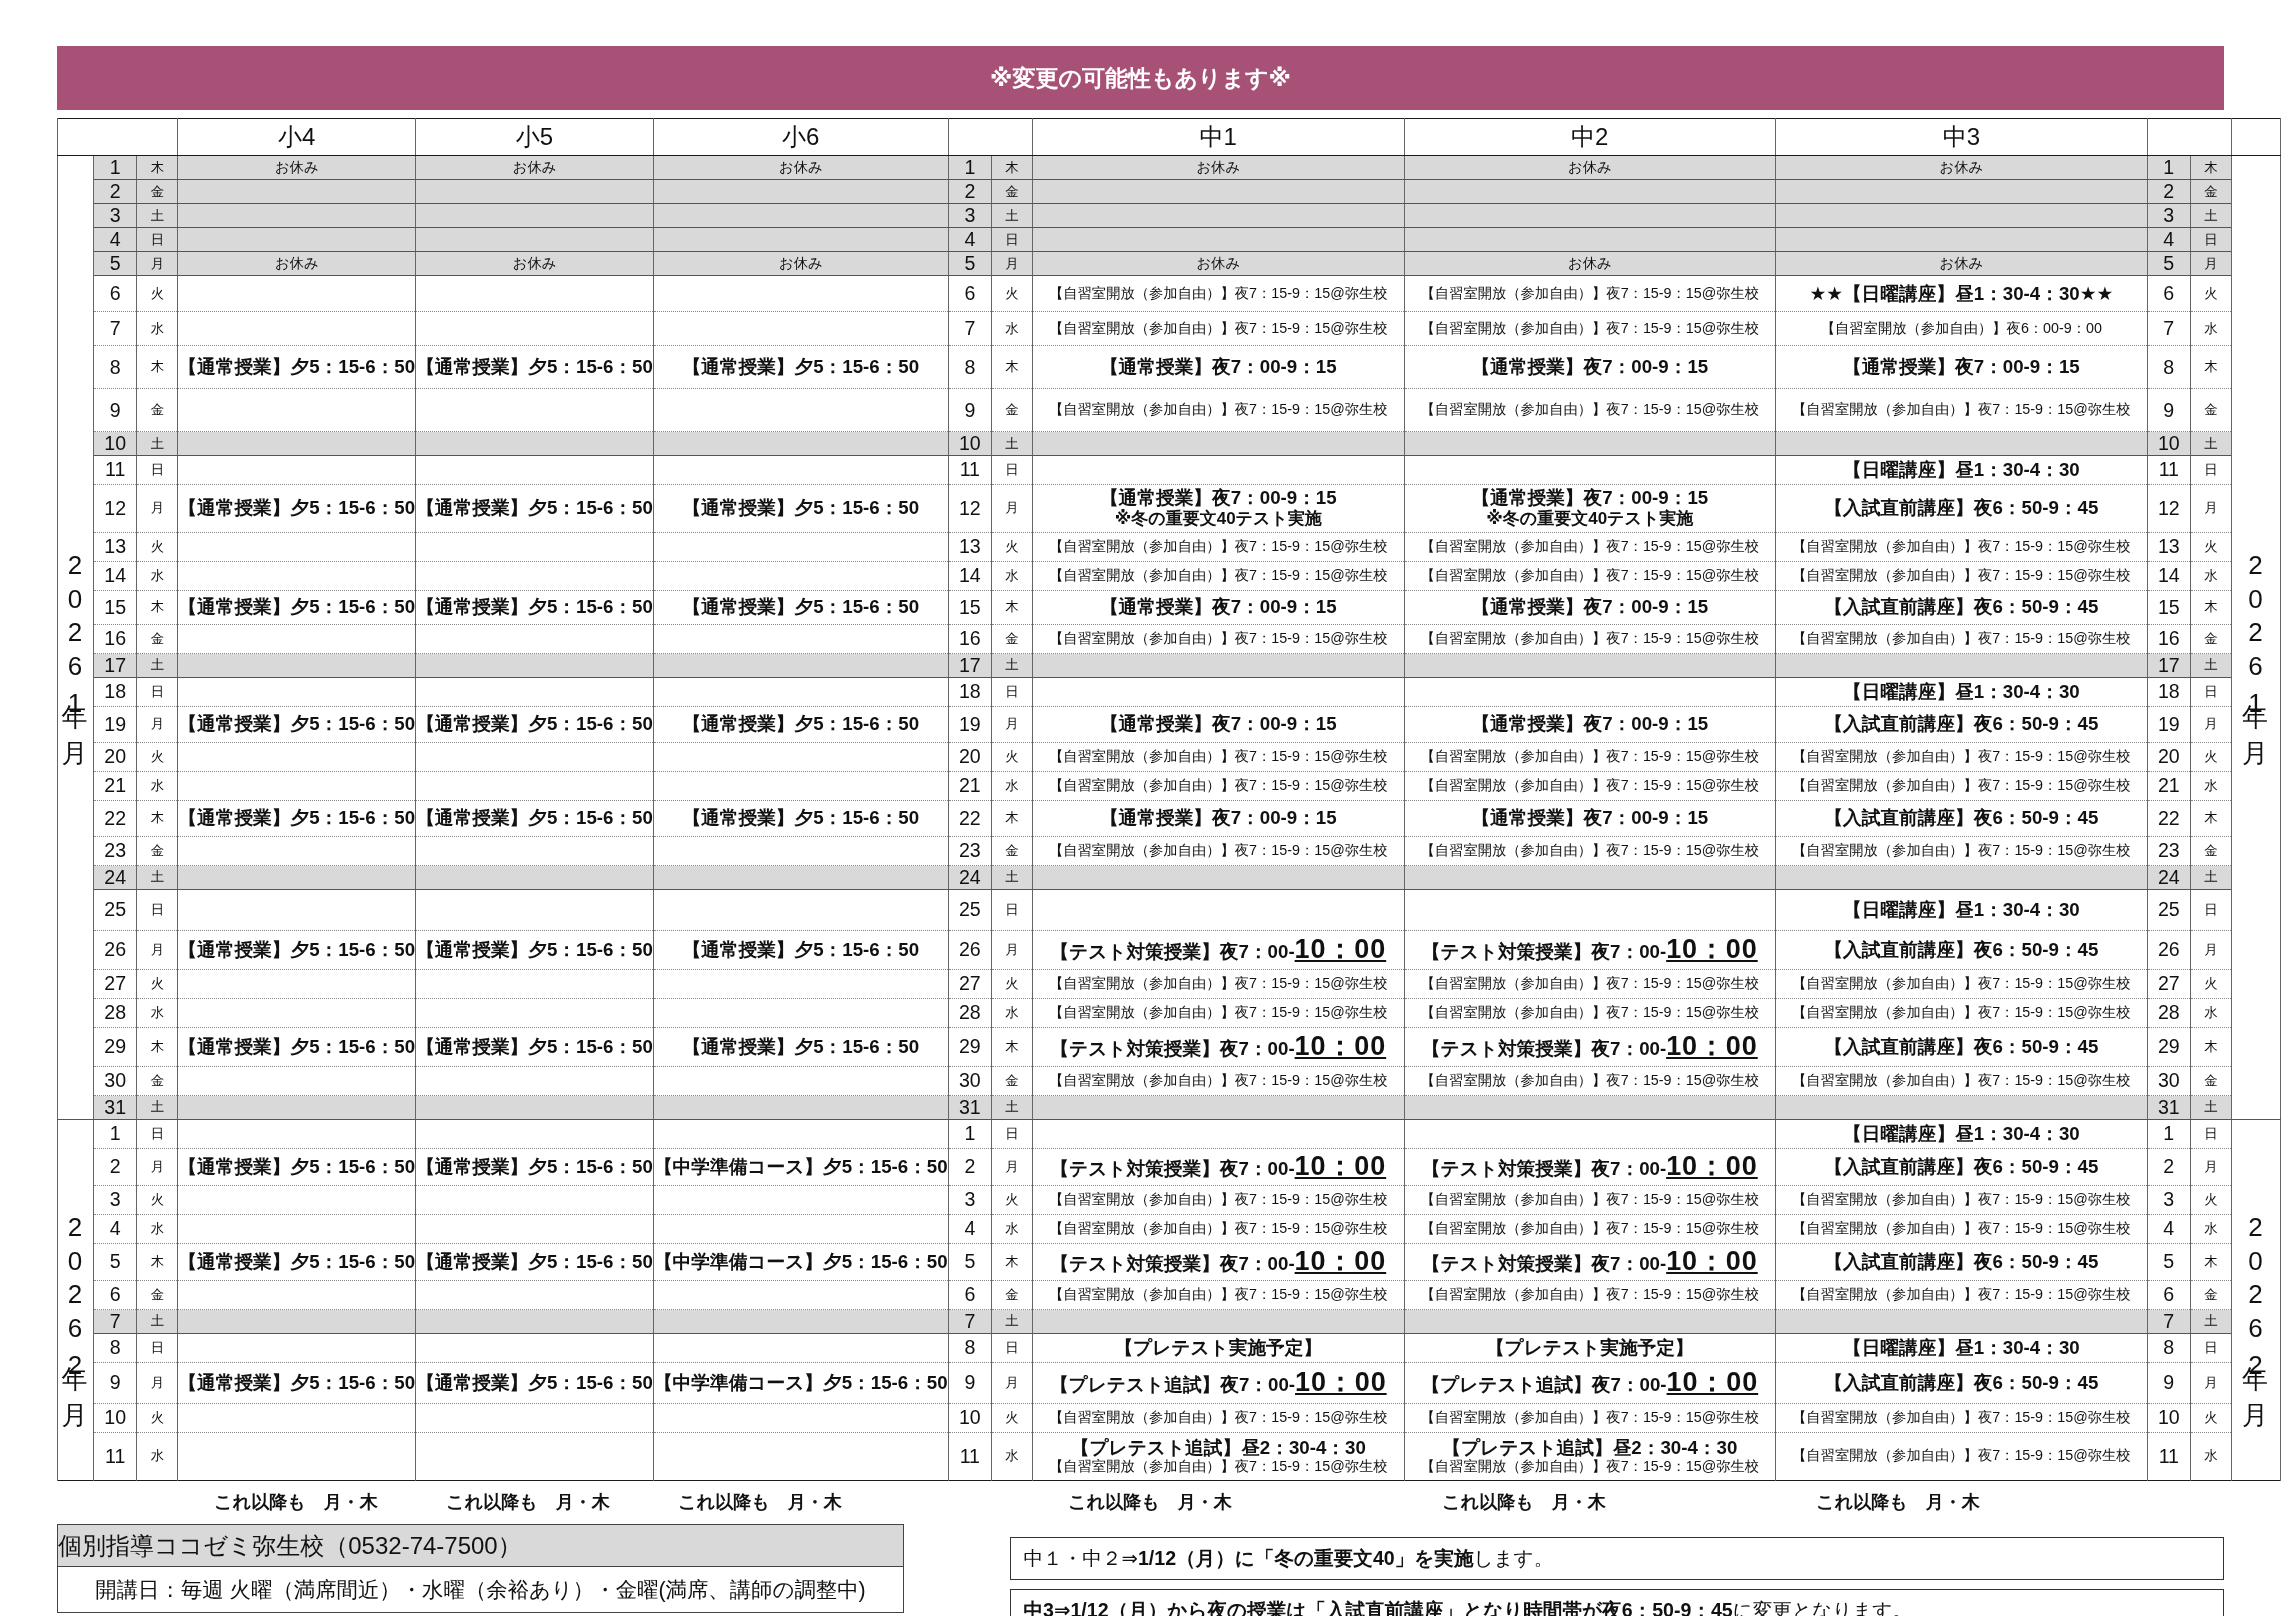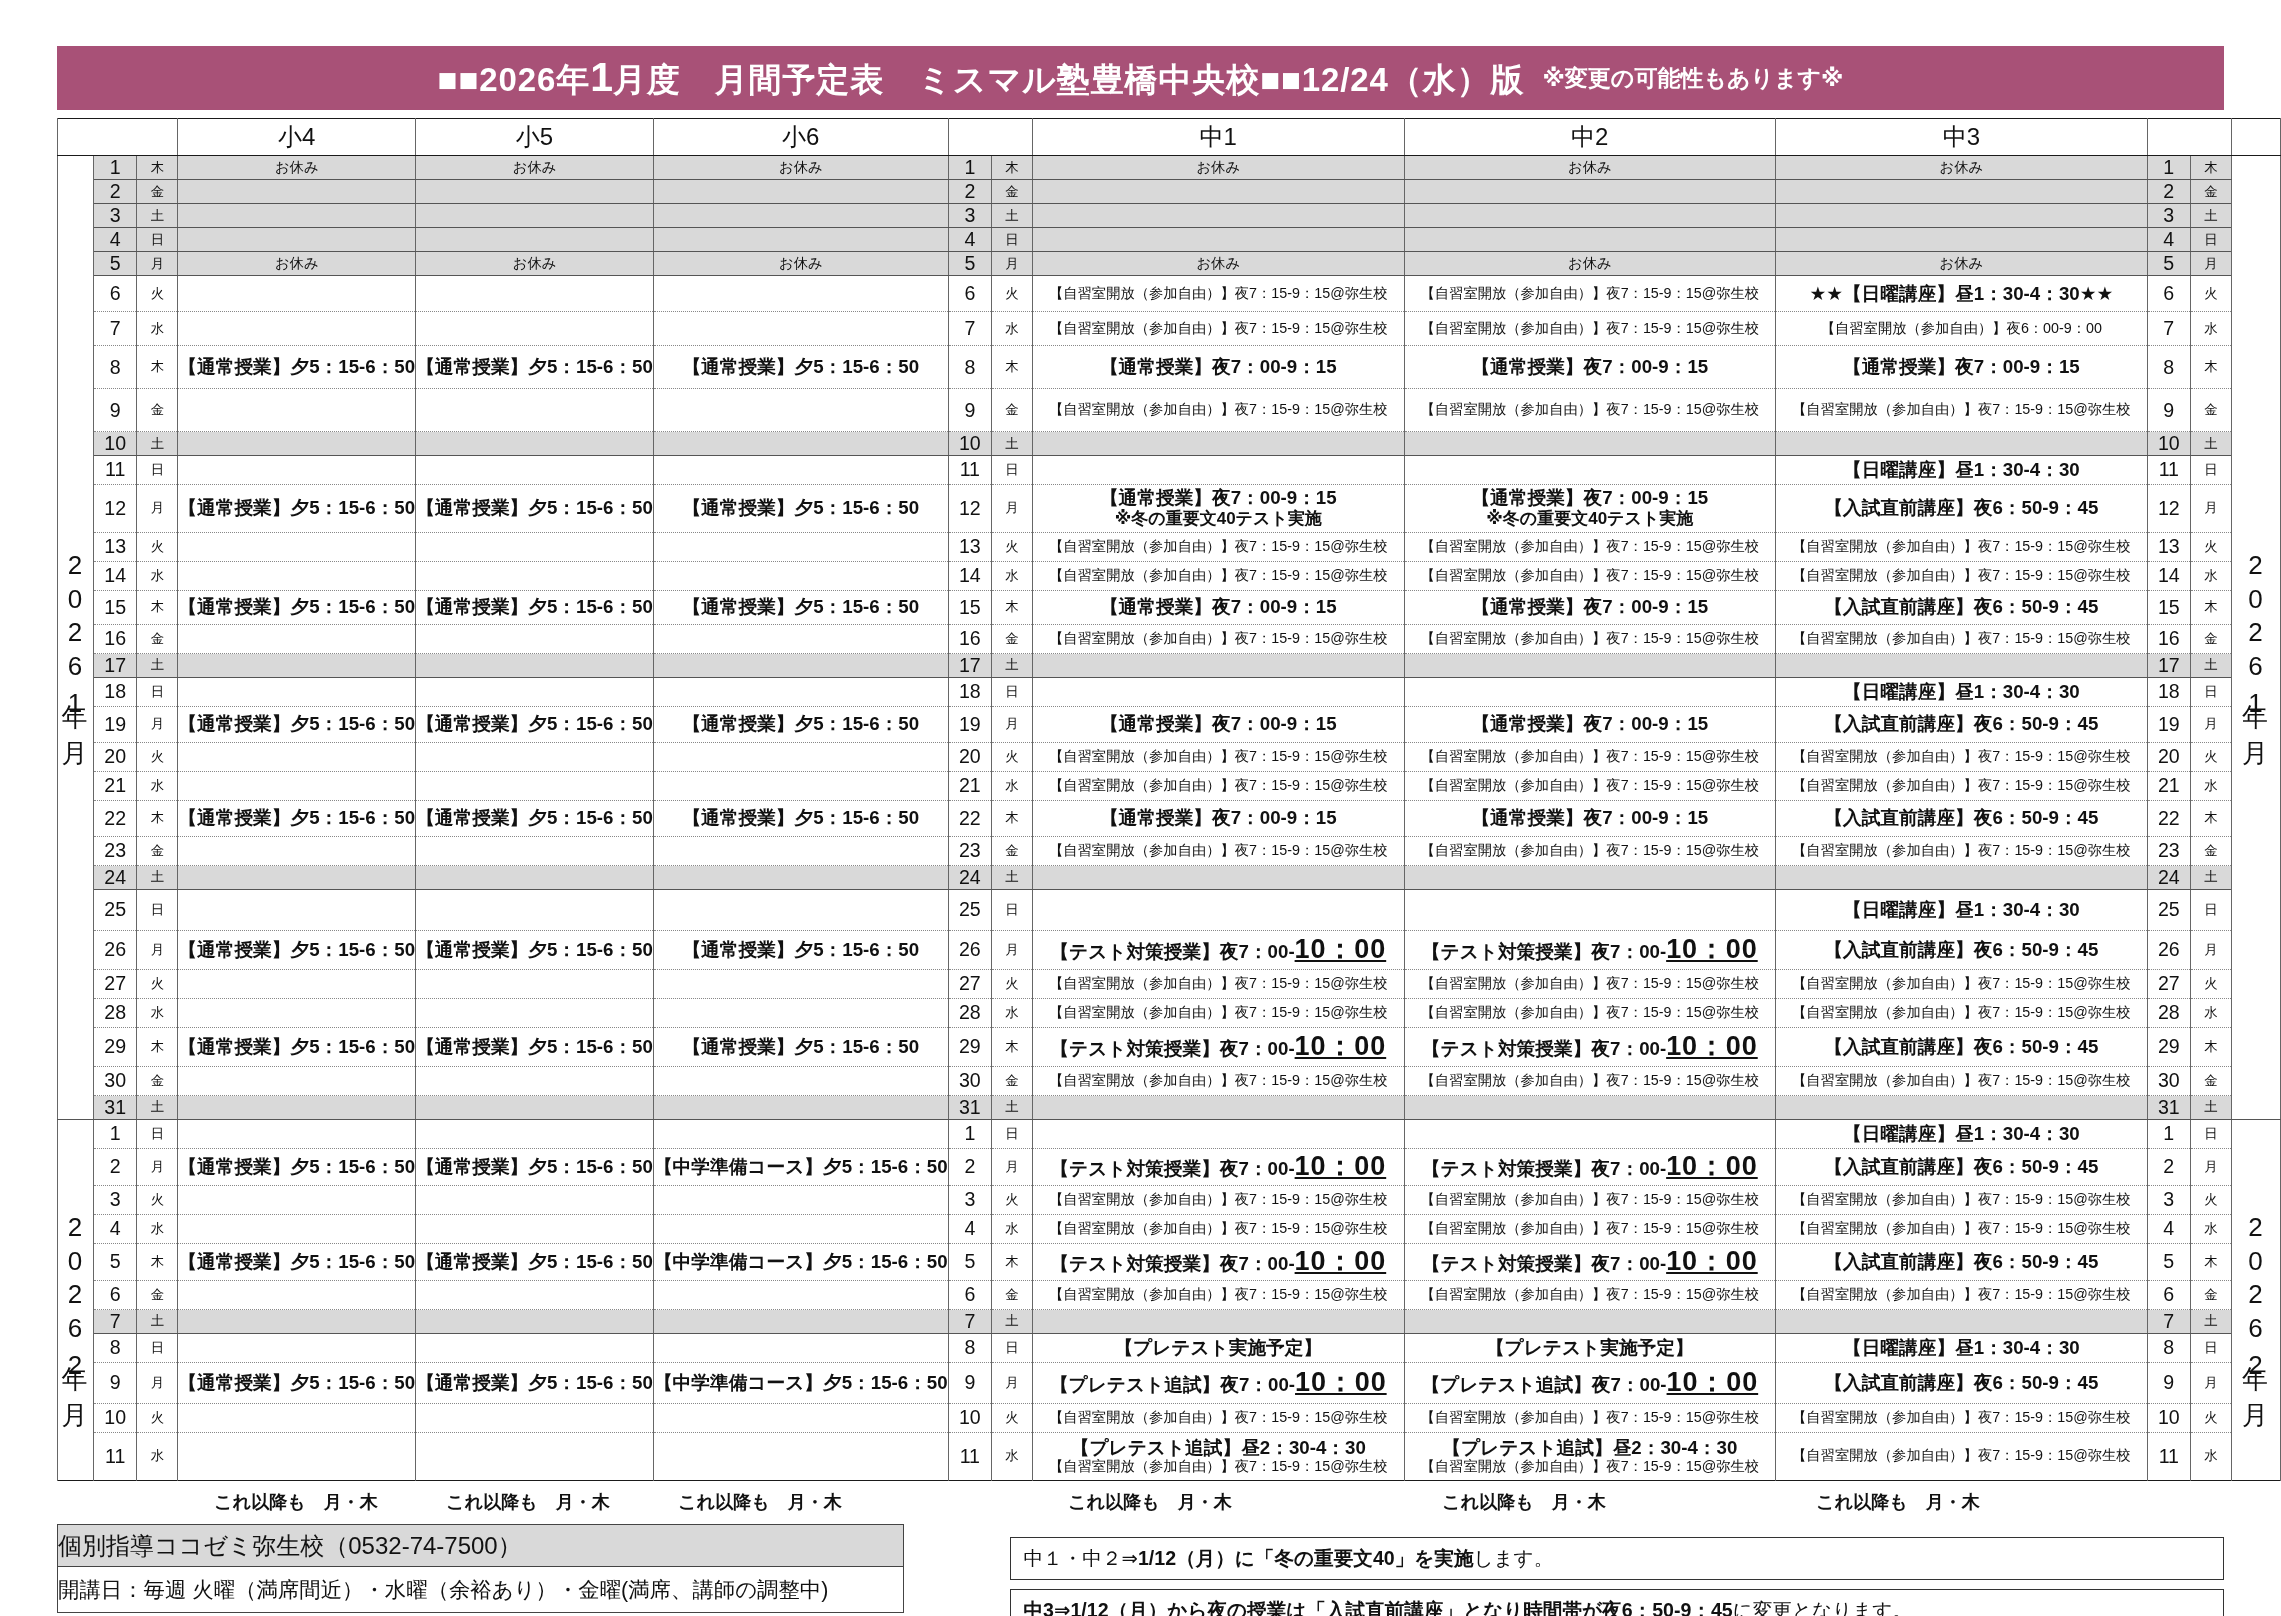--- a/index.html
+++ b/index.html
@@ -56,38 +56,35 @@
   .afterline .sp2{width:87px;}
   .afterline .c{width:374px;text-align:center;}
   
   .bottom{position:absolute;left:57px;width:2167px;display:flex;}
   .leftcol{width:847px;flex:none;}
   .cocobox{
     background:#d9d9d9;border:1.8px solid #444;text-align:left;
     font-size:24px;padding:4.5px 0;
   }
   .openbox{
-    background:#fff;border:1.8px solid #444;border-top:none;text-align:left;
+    background:#fff;border:1.8px solid #444;border-top:none;text-align:center;
     font-size:21.4px;padding:8px 0;
   }
   .rightcol{margin-left:86px;margin-top:12.5px;flex:1;}
   .notebox{
     border:1.8px solid #333;background:#fff;font-size:19.6px;
     padding:7.1px 12.5px;margin-bottom:9px;margin-left:20px;
   }
   .b{font-weight:bold;}
   .u{text-decoration:underline;}
 </style>
 </head>
 <body>
 
 <div class="titlebar">
-  <span>
-    <span class="t1">■■2026年</span><span class="tbig">1</span><span class="t1">月度　月間予定表　ミスマル塾豊橋中央校■■12/24（水）版</span>
-  </span>
   <span class="t2">※変更の可能性もあります※</span>
 </div>
 
 <table class="sched">
   <colgroup>
     <col style="width:36px">
       <col style="width:45px">
       <col style="width:43px">
     <col style="width:232px">
       <col style="width:232px">

